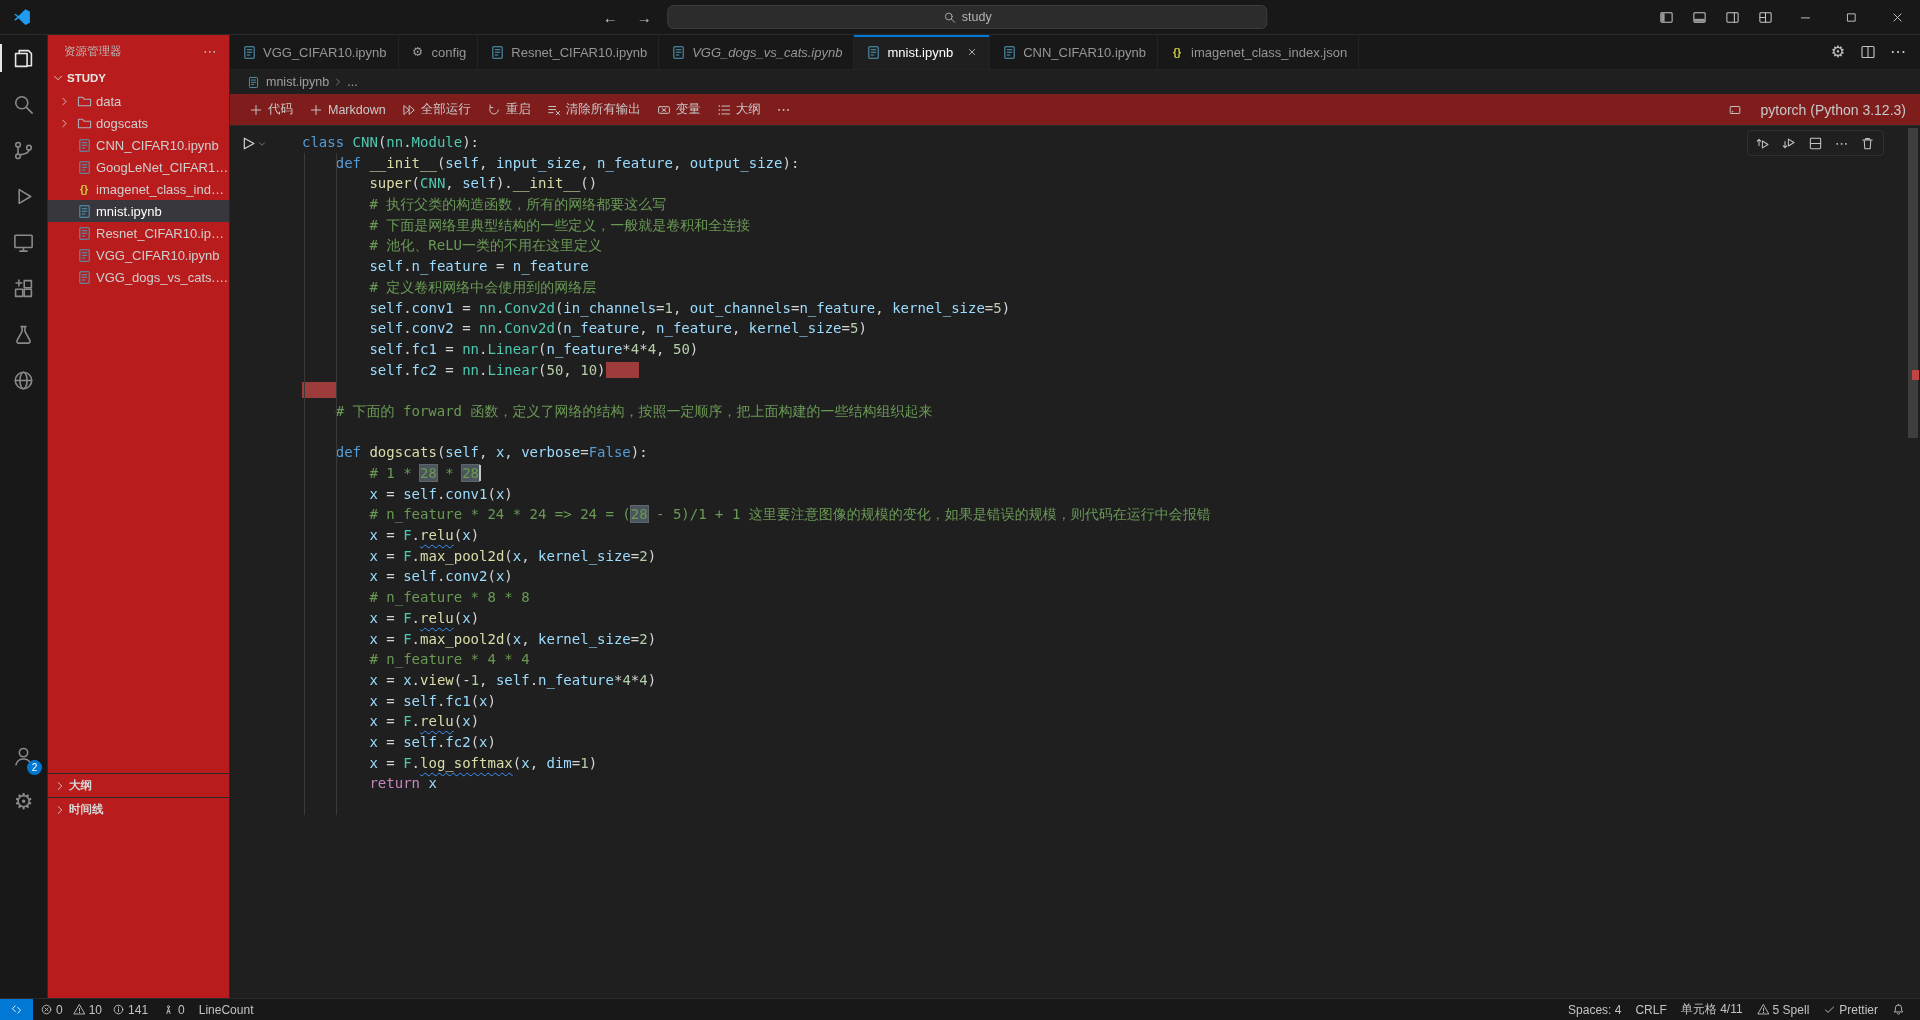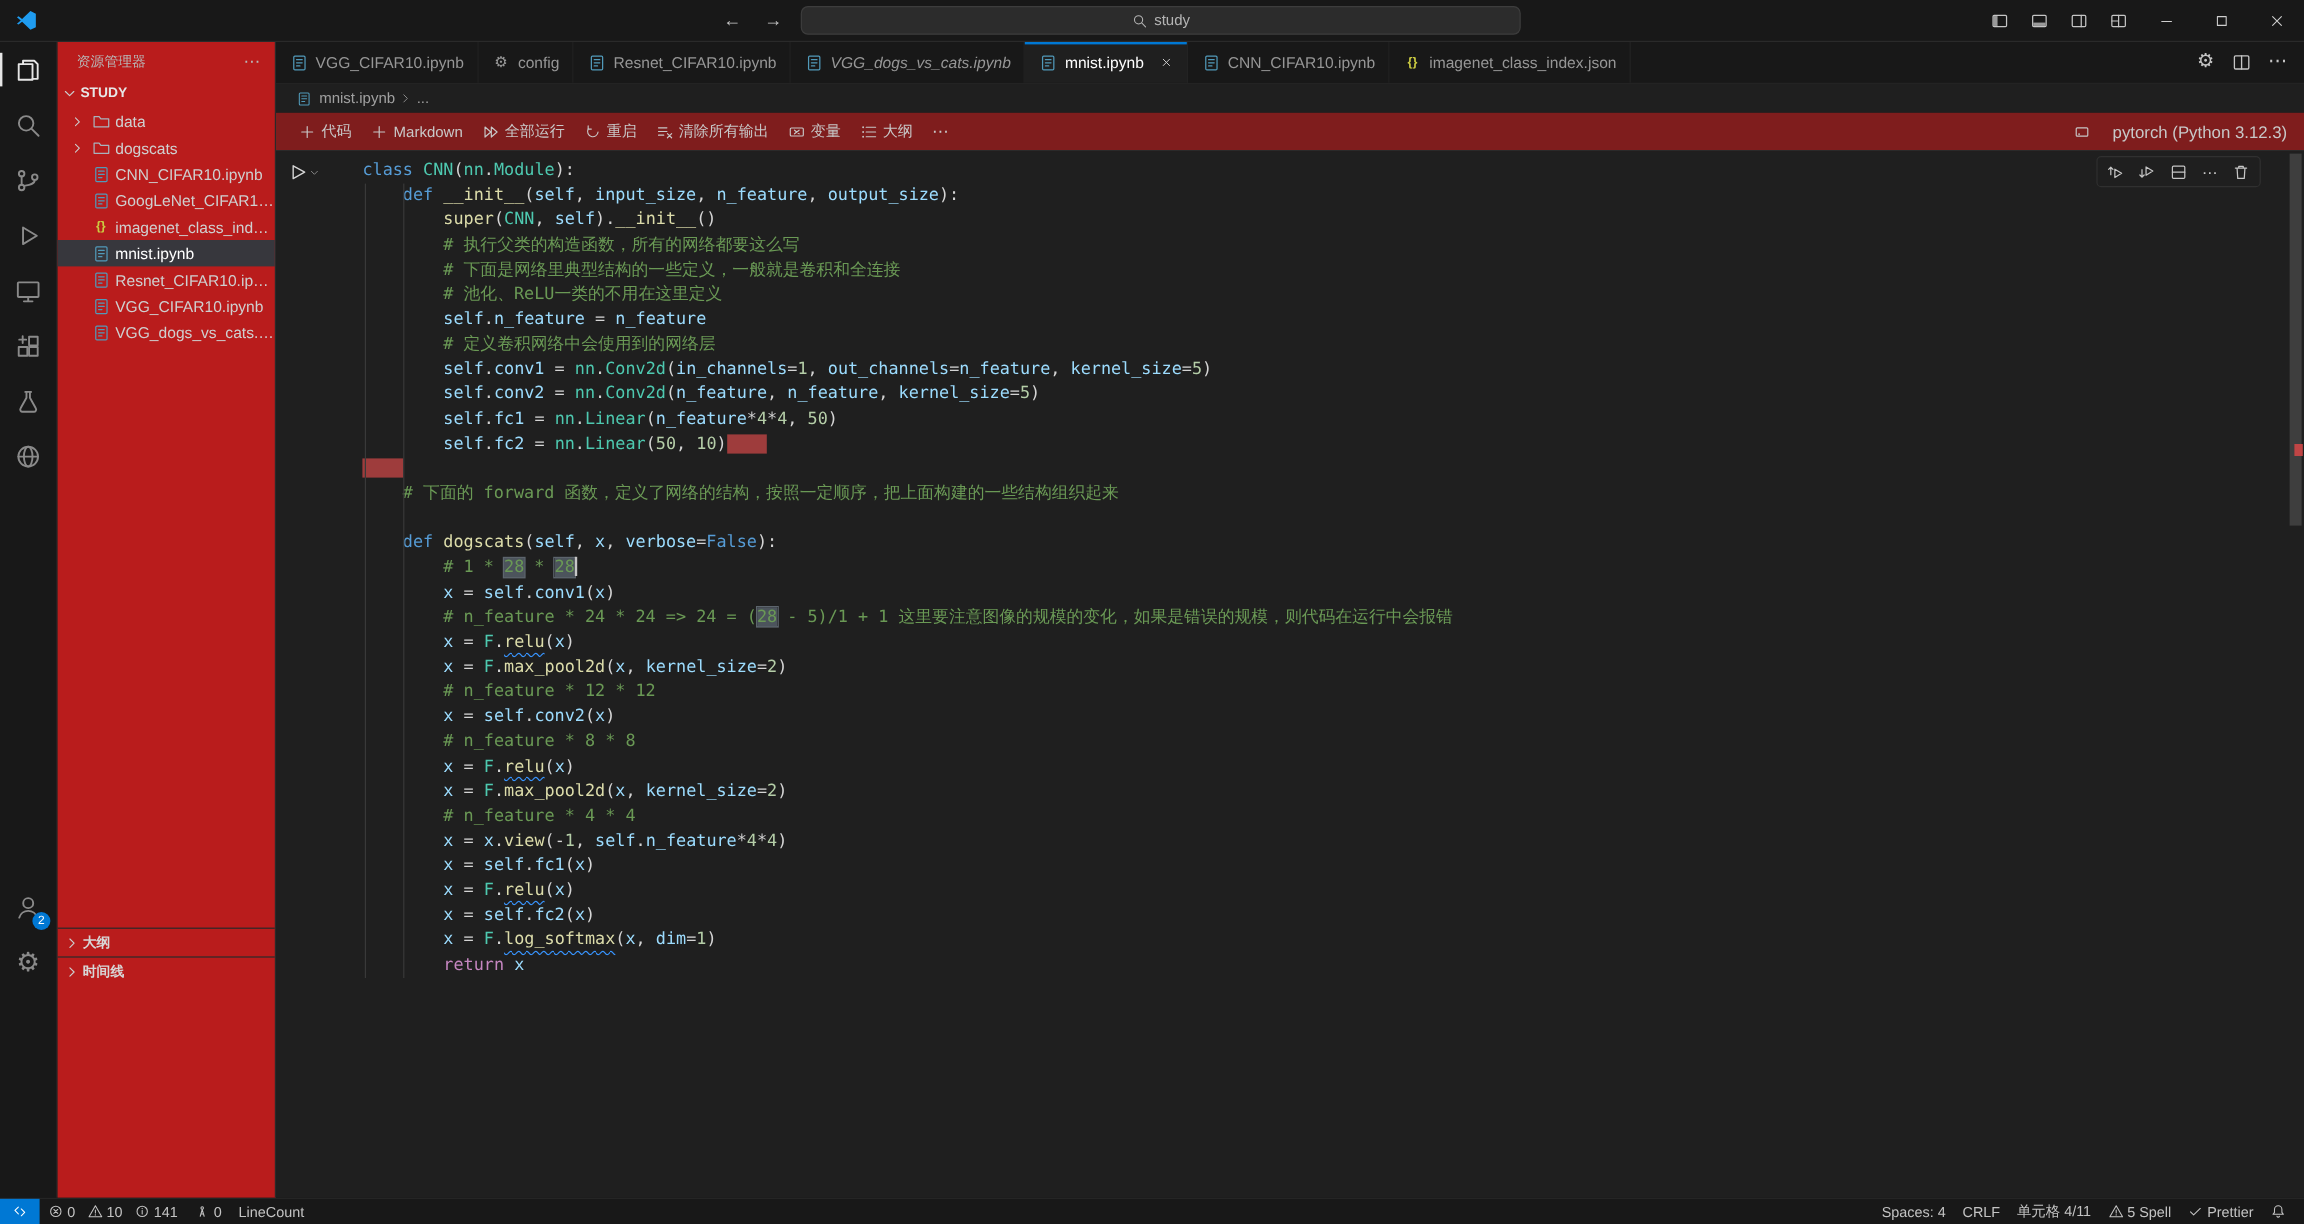--- a/index.html
+++ b/index.html
@@ -659,21 +659,20 @@
                 <div class="line"><span class="tk w">        </span><span class="tk v">self</span><span class="tk o">.</span><span class="tk v">fc2</span><span class="tk o"> = </span><span class="tk t">nn</span><span class="tk o">.</span><span class="tk t">Linear</span><span class="tk o">(</span><span class="tk n">50</span><span class="tk o">, </span><span class="tk n">10</span><span class="tk o">)</span><span class="tk eb">    </span></div>
                 <div class="line"><span class="tk eb">    </span></div>
                 <div class="line"><span class="tk w">    </span><span class="tk c"># 下面的 forward 函数，定义了网络的结构，按照一定顺序，把上面构建的一些结构组织起来</span></div>
                 <div class="line"><span class="tk w">    </span></div>
                 <div class="line"><span class="tk w">    </span><span class="tk k">def </span><span class="tk f">dogscats</span><span class="tk o">(</span><span class="tk v">self</span><span class="tk o">, </span><span class="tk v">x</span><span class="tk o">, </span><span class="tk v">verbose</span><span class="tk o">=</span><span class="tk b">False</span><span class="tk o">):</span></div>
                 <div class="line"><span class="tk w">        </span><span class="tk c"># 1 * </span><span class="tk c hl">28</span><span class="tk c"> * </span><span class="tk c hl">28</span><span class="cursor"></span></div>
                 <div class="line"><span class="tk w">        </span><span class="tk v">x</span><span class="tk o"> = </span><span class="tk v">self</span><span class="tk o">.</span><span class="tk v">conv1</span><span class="tk o">(</span><span class="tk v">x</span><span class="tk o">)</span></div>
                 <div class="line"><span class="tk w">        </span><span class="tk c"># n_feature * 24 * 24 =&gt; 24 = (</span><span class="tk c hl">28</span><span class="tk c"> - 5)/1 + 1 这里要注意图像的规模的变化，如果是错误的规模，则代码在运行中会报错</span></div>
                 <div class="line"><span class="tk w">        </span><span class="tk v">x</span><span class="tk o"> = </span><span class="tk t">F</span><span class="tk o">.</span><span class="tk f sq">relu</span><span class="tk o">(</span><span class="tk v">x</span><span class="tk o">)</span></div>
                 <div class="line"><span class="tk w">        </span><span class="tk v">x</span><span class="tk o"> = </span><span class="tk t">F</span><span class="tk o">.</span><span class="tk f">max_pool2d</span><span class="tk o">(</span><span class="tk v">x</span><span class="tk o">, </span><span class="tk v">kernel_size</span><span class="tk o">=</span><span class="tk n">2</span><span class="tk o">)</span></div>
-                <div class="line"><span class="tk w">        </span><span class="tk c"># n_feature * 12 * 12</span></div>
                 <div class="line"><span class="tk w">        </span><span class="tk v">x</span><span class="tk o"> = </span><span class="tk v">self</span><span class="tk o">.</span><span class="tk v">conv2</span><span class="tk o">(</span><span class="tk v">x</span><span class="tk o">)</span></div>
                 <div class="line"><span class="tk w">        </span><span class="tk c"># n_feature * 8 * 8</span></div>
                 <div class="line"><span class="tk w">        </span><span class="tk v">x</span><span class="tk o"> = </span><span class="tk t">F</span><span class="tk o">.</span><span class="tk f sq">relu</span><span class="tk o">(</span><span class="tk v">x</span><span class="tk o">)</span></div>
                 <div class="line"><span class="tk w">        </span><span class="tk v">x</span><span class="tk o"> = </span><span class="tk t">F</span><span class="tk o">.</span><span class="tk f">max_pool2d</span><span class="tk o">(</span><span class="tk v">x</span><span class="tk o">, </span><span class="tk v">kernel_size</span><span class="tk o">=</span><span class="tk n">2</span><span class="tk o">)</span></div>
                 <div class="line"><span class="tk w">        </span><span class="tk c"># n_feature * 4 * 4</span></div>
                 <div class="line"><span class="tk w">        </span><span class="tk v">x</span><span class="tk o"> = </span><span class="tk v">x</span><span class="tk o">.</span><span class="tk f">view</span><span class="tk o">(-</span><span class="tk n">1</span><span class="tk o">, </span><span class="tk v">self</span><span class="tk o">.</span><span class="tk v">n_feature</span><span class="tk o">*</span><span class="tk n">4</span><span class="tk o">*</span><span class="tk n">4</span><span class="tk o">)</span></div>
                 <div class="line"><span class="tk w">        </span><span class="tk v">x</span><span class="tk o"> = </span><span class="tk v">self</span><span class="tk o">.</span><span class="tk v">fc1</span><span class="tk o">(</span><span class="tk v">x</span><span class="tk o">)</span></div>
                 <div class="line"><span class="tk w">        </span><span class="tk v">x</span><span class="tk o"> = </span><span class="tk t">F</span><span class="tk o">.</span><span class="tk f sq">relu</span><span class="tk o">(</span><span class="tk v">x</span><span class="tk o">)</span></div>
                 <div class="line"><span class="tk w">        </span><span class="tk v">x</span><span class="tk o"> = </span><span class="tk v">self</span><span class="tk o">.</span><span class="tk v">fc2</span><span class="tk o">(</span><span class="tk v">x</span><span class="tk o">)</span></div>
                 <div class="line"><span class="tk w">        </span><span class="tk v">x</span><span class="tk o"> = </span><span class="tk t">F</span><span class="tk o">.</span><span class="tk f sq">log_softmax</span><span class="tk o">(</span><span class="tk v">x</span><span class="tk o">, </span><span class="tk v">dim</span><span class="tk o">=</span><span class="tk n">1</span><span class="tk o">)</span></div>

